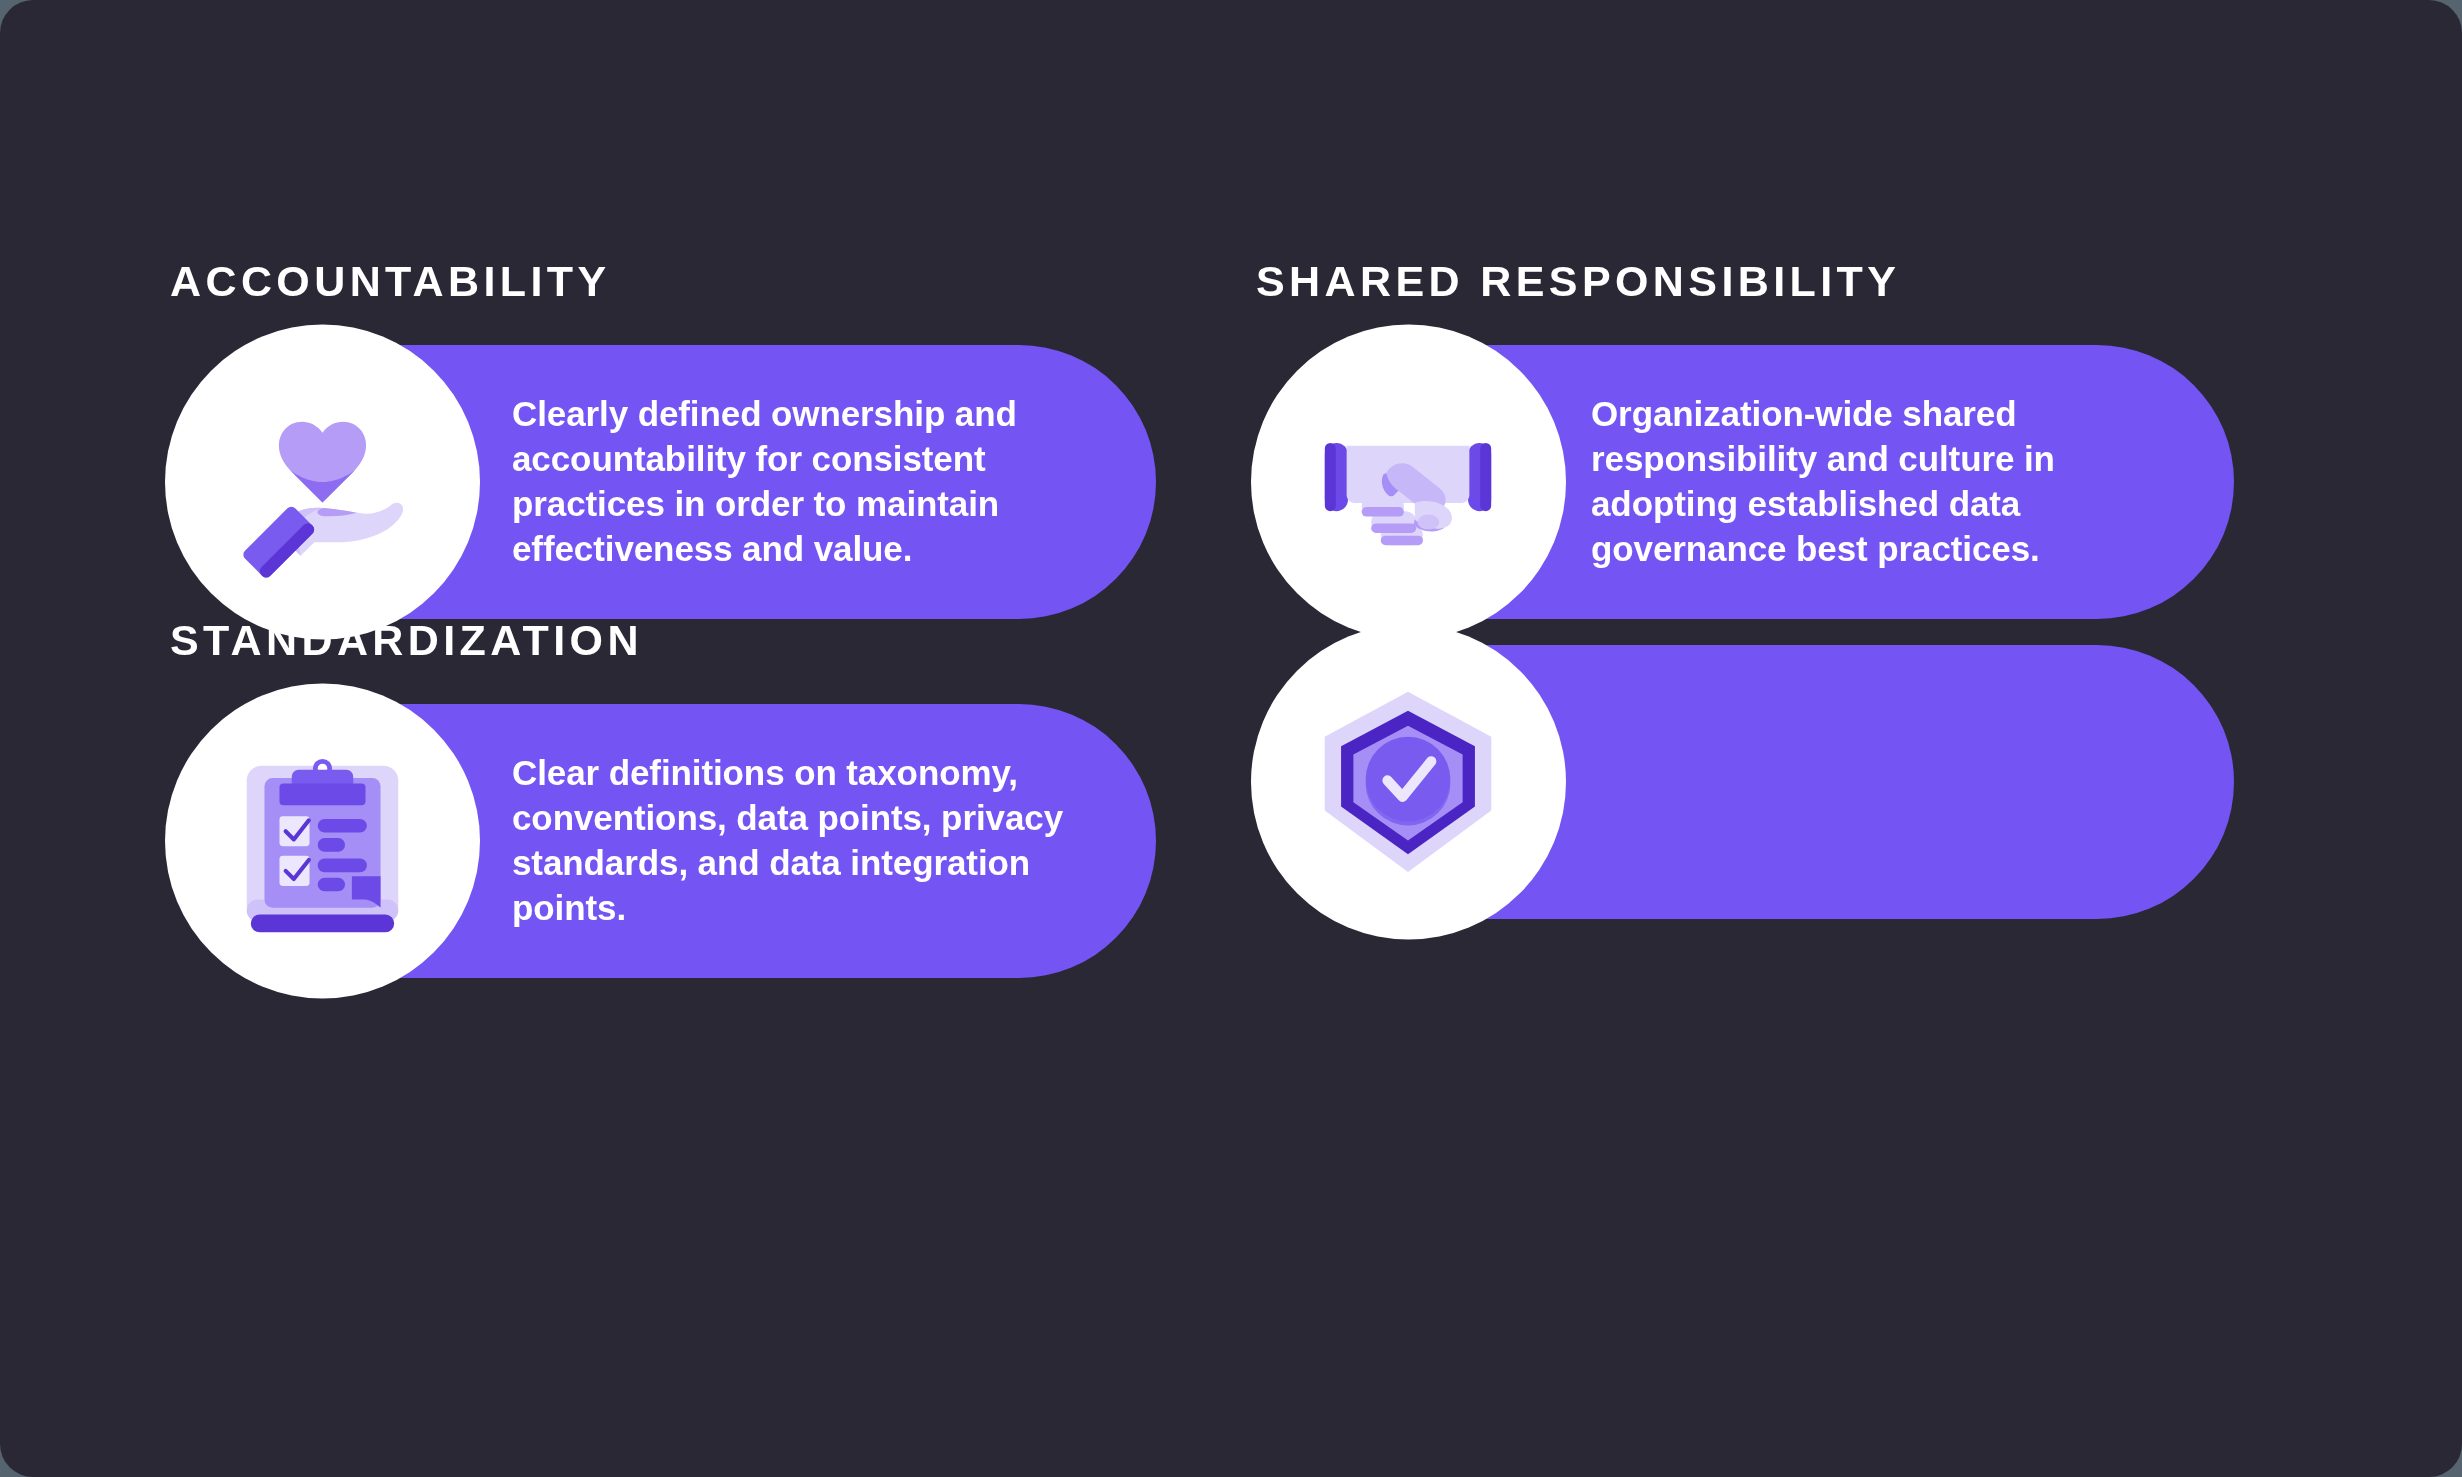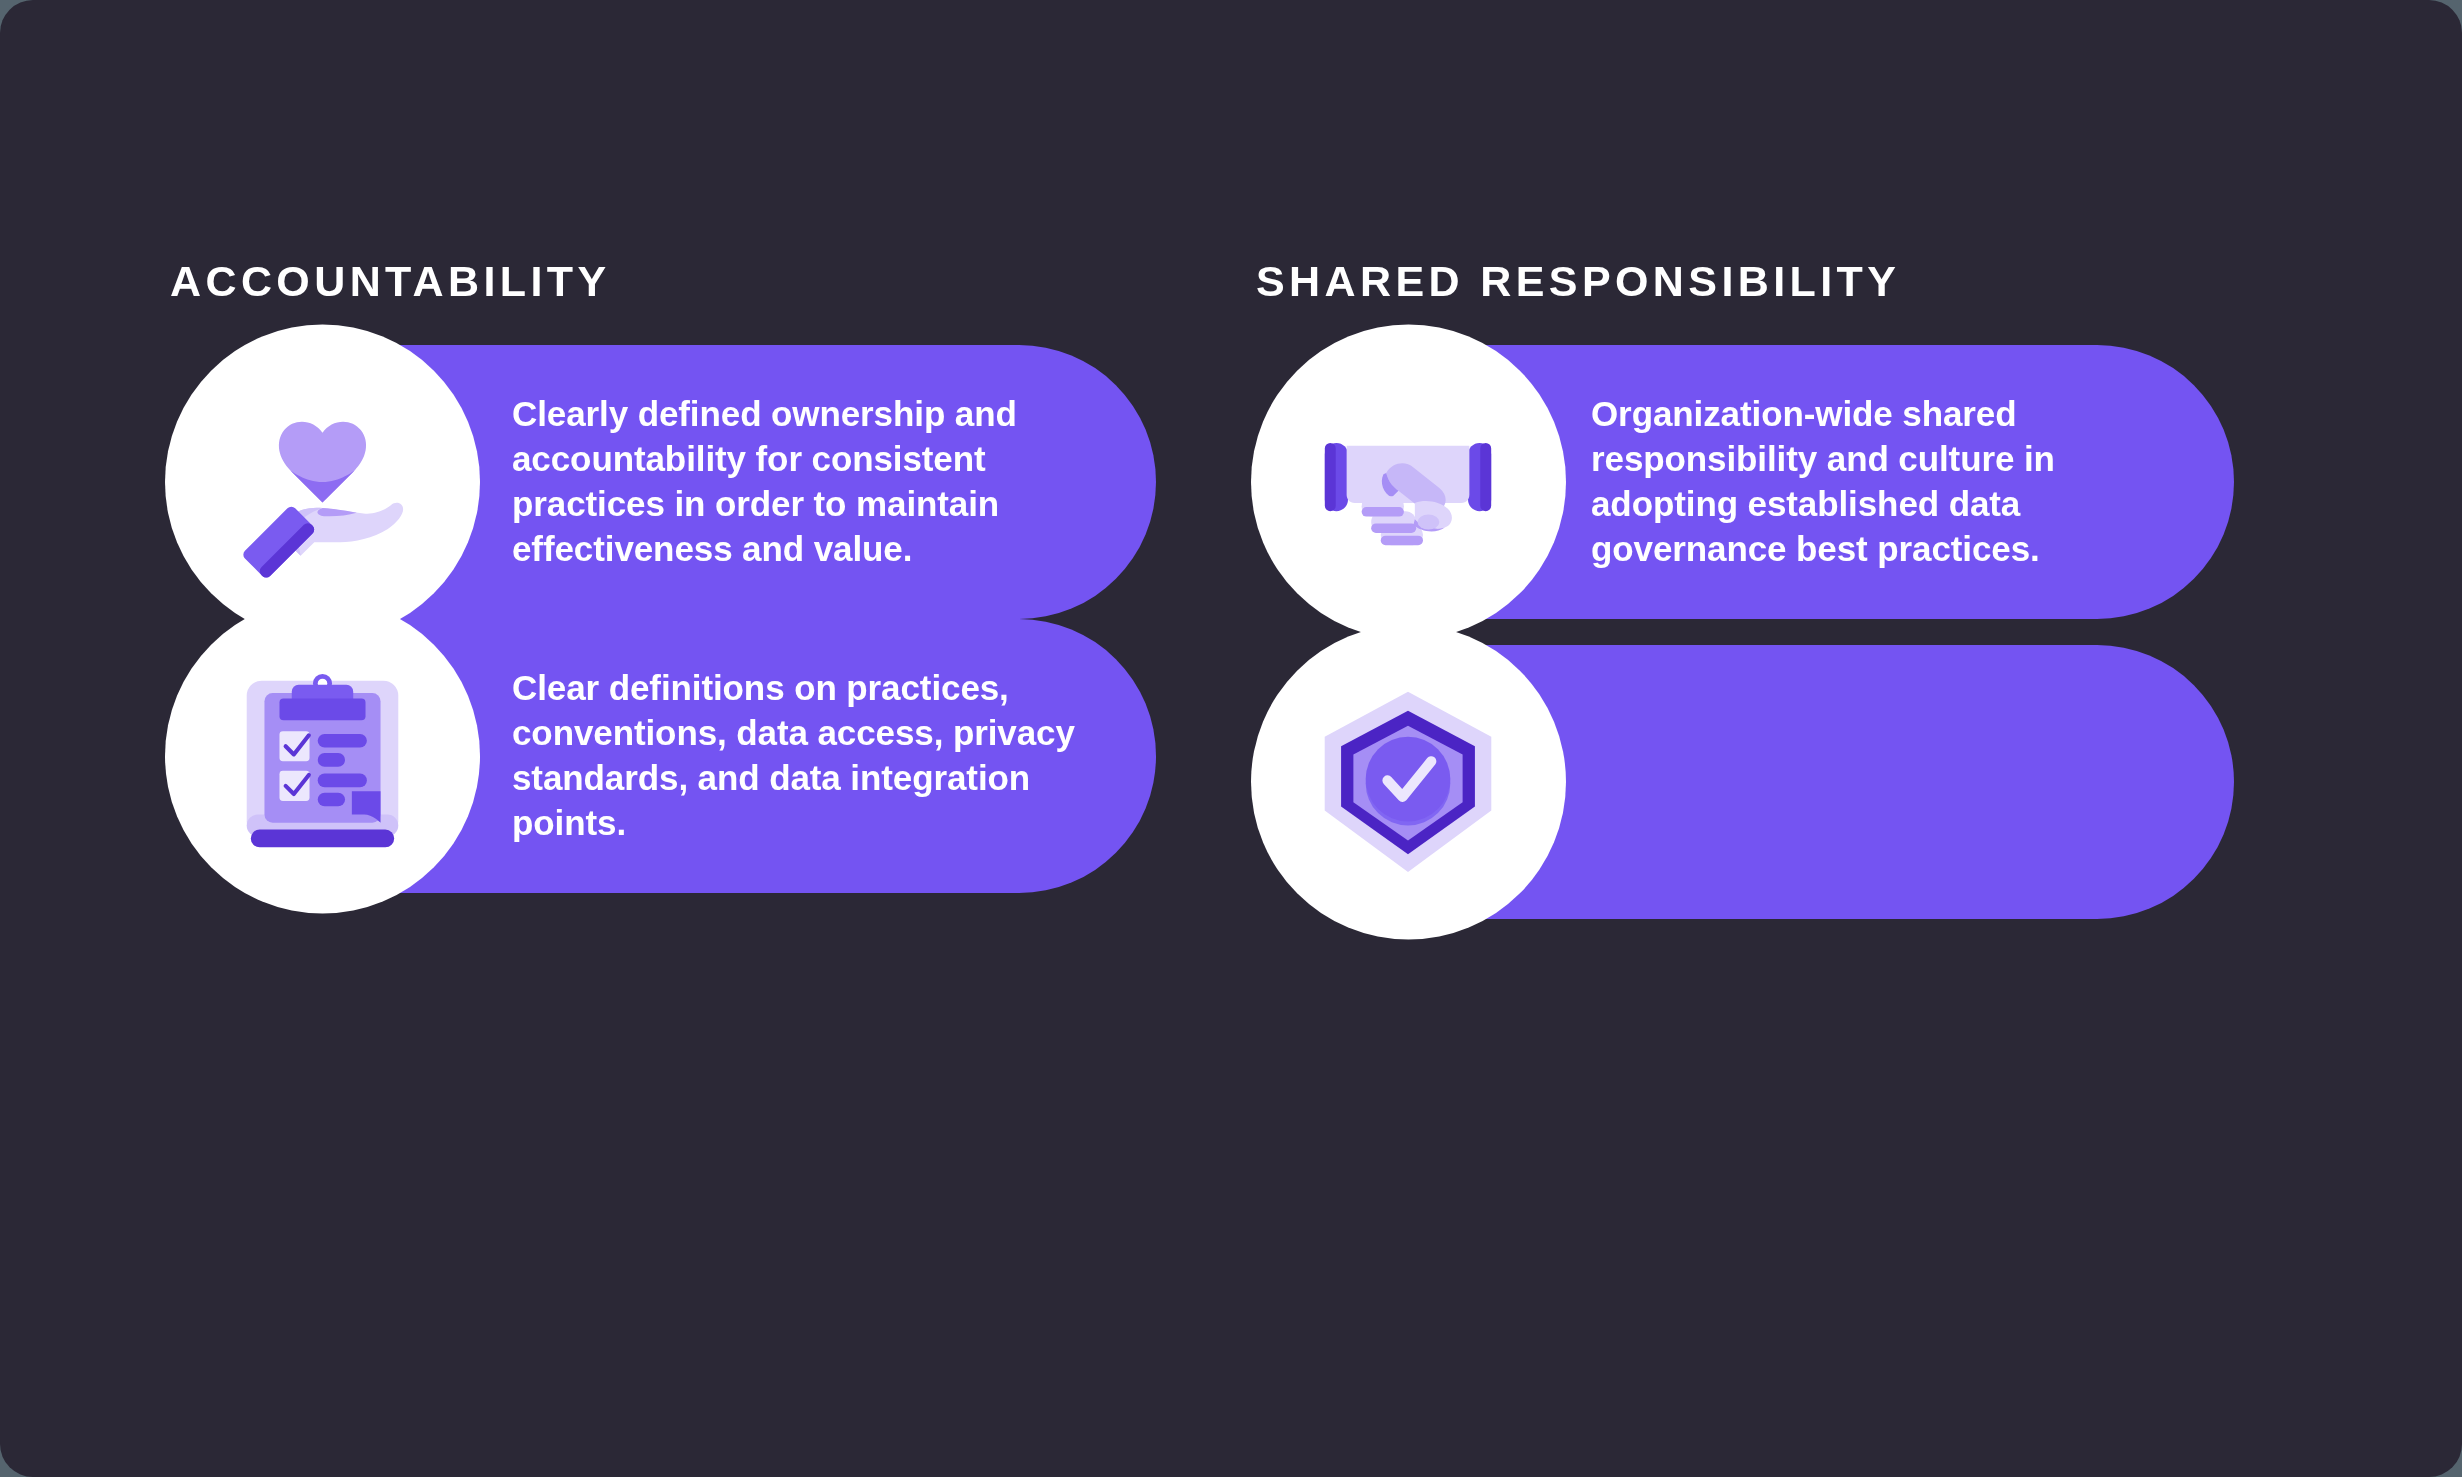--- a/index.html
+++ b/index.html
@@ -164,20 +164,21 @@
               <path d="M150 164 C160 174 180 181 194 176 C180 186 158 182 148 172 Z" fill="#b49cf7"></path>
               <ellipse cx="170" cy="168" rx="16" ry="11" fill="#cfc2f9"></ellipse>
             </svg>
           </span>
         </div>
         <p class="pill-desc">Organization-wide shared responsibility and culture in adopting established data governance best practices.</p>
       </div>
     </div>
 
     <div class="card c-standardization">
+      <h2 class="card-title">STANDARDIZATION</h2>
       <div class="pill wide">
         <div class="badge">
           <span>
             <svg width="171" height="198" viewBox="0 0 250 290">
 
               <rect x="14" y="34" width="222" height="228" rx="22" fill="#ded5fb"></rect>
               <rect x="14" y="230" width="222" height="32" rx="16" fill="#cfc2f9"></rect>
               <rect x="20" y="252" width="210" height="26" rx="13" fill="#5b35d6"></rect>
 
               <rect x="40" y="52" width="170" height="190" rx="12" fill="#a58ef5"></rect>
@@ -195,21 +196,21 @@
 
               <rect x="62" y="166" width="44" height="44" rx="5" fill="#ece7fd"></rect>
               <path d="M71 188 l12 12 l22 -28" fill="none" stroke="#5b35d6" stroke-width="6" stroke-linecap="round" stroke-linejoin="round"></path>
               <rect x="118" y="170" width="72" height="20" rx="10" fill="#6b4ae8"></rect>
               <rect x="118" y="198" width="40" height="20" rx="10" fill="#6b4ae8"></rect>
 
               <path d="M168 196 h42 v46 c0 0 -12 -12 -24 -12 h-18 z" fill="#6b4ae8"></path>
             </svg>
           </span>
         </div>
-        <p class="pill-desc">Clear definitions on practices, conventions, data access, privacy standards, and data integration points.</p>
+        <p class="pill-desc">Clear definitions on taxonomy, conventions, data points, privacy standards, and data integration points.</p>
       </div>
     </div>
 
     <div class="card c-quality">
       <div class="pill wider">
         <div class="badge">
           <span>
             <svg width="192" height="198" viewBox="0 0 280 290">
 
               <path d="M140 12 L262 78 V 186 L140 276 L18 186 V 78 Z" fill="#ded5fb"></path>

